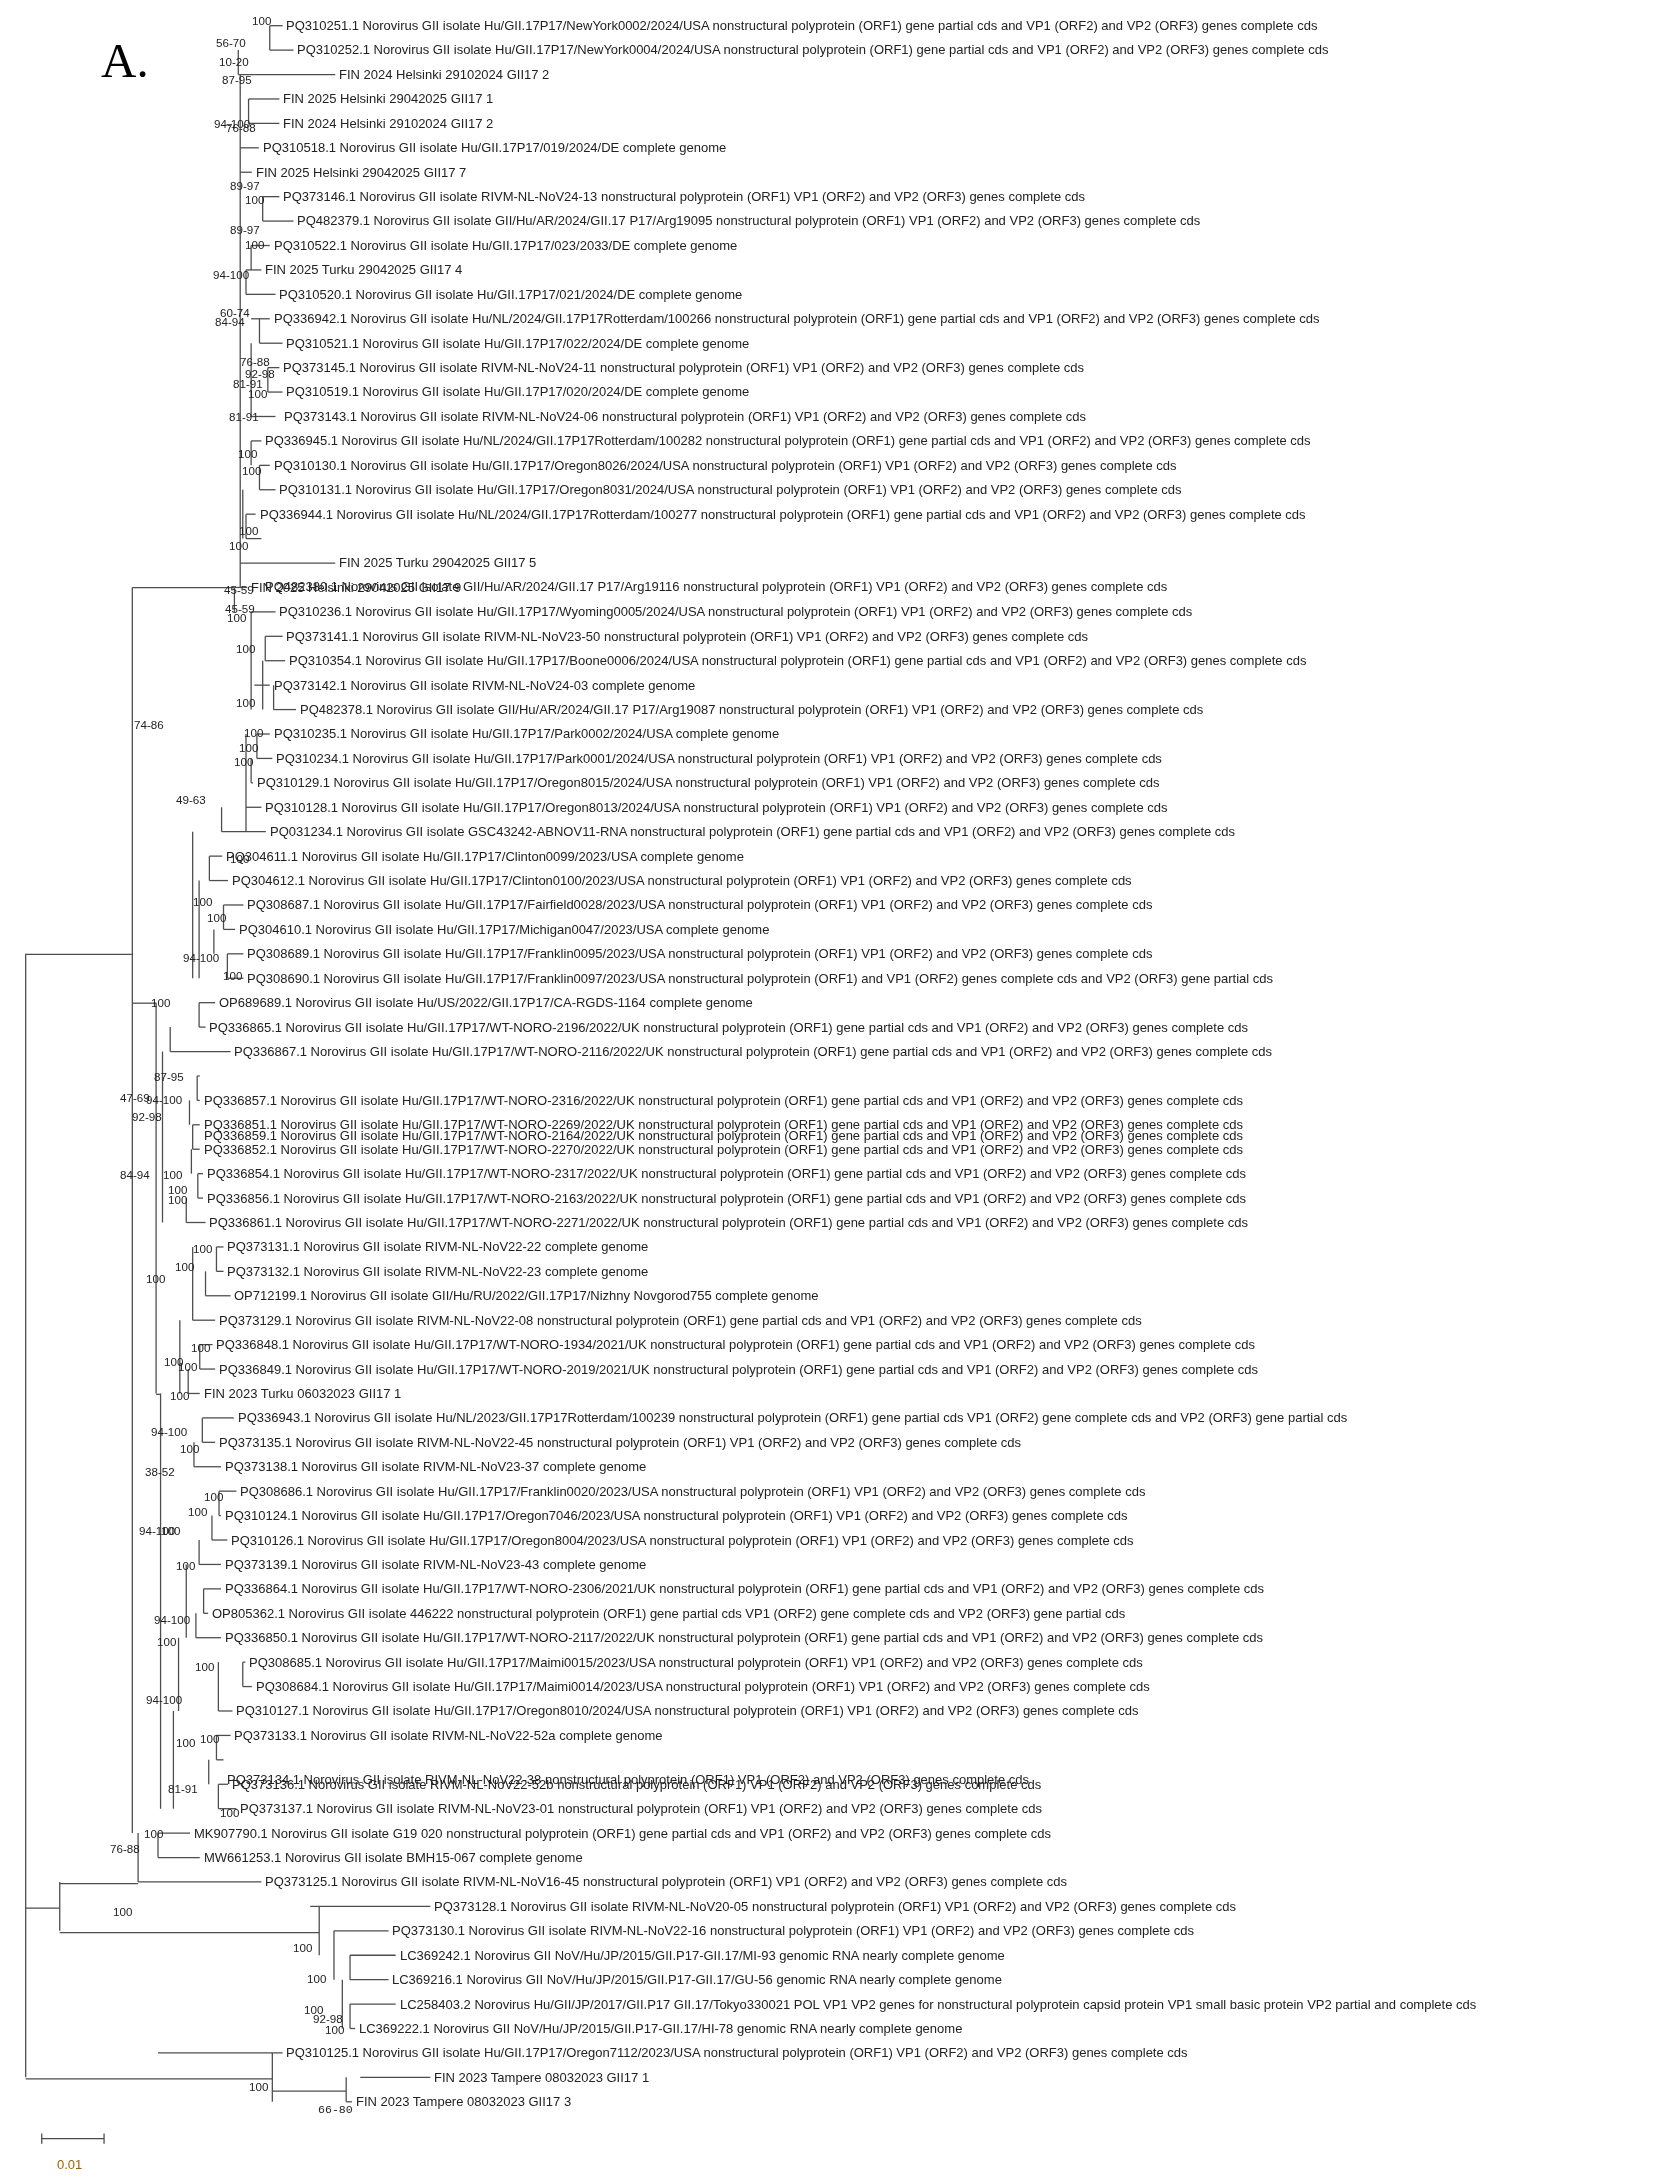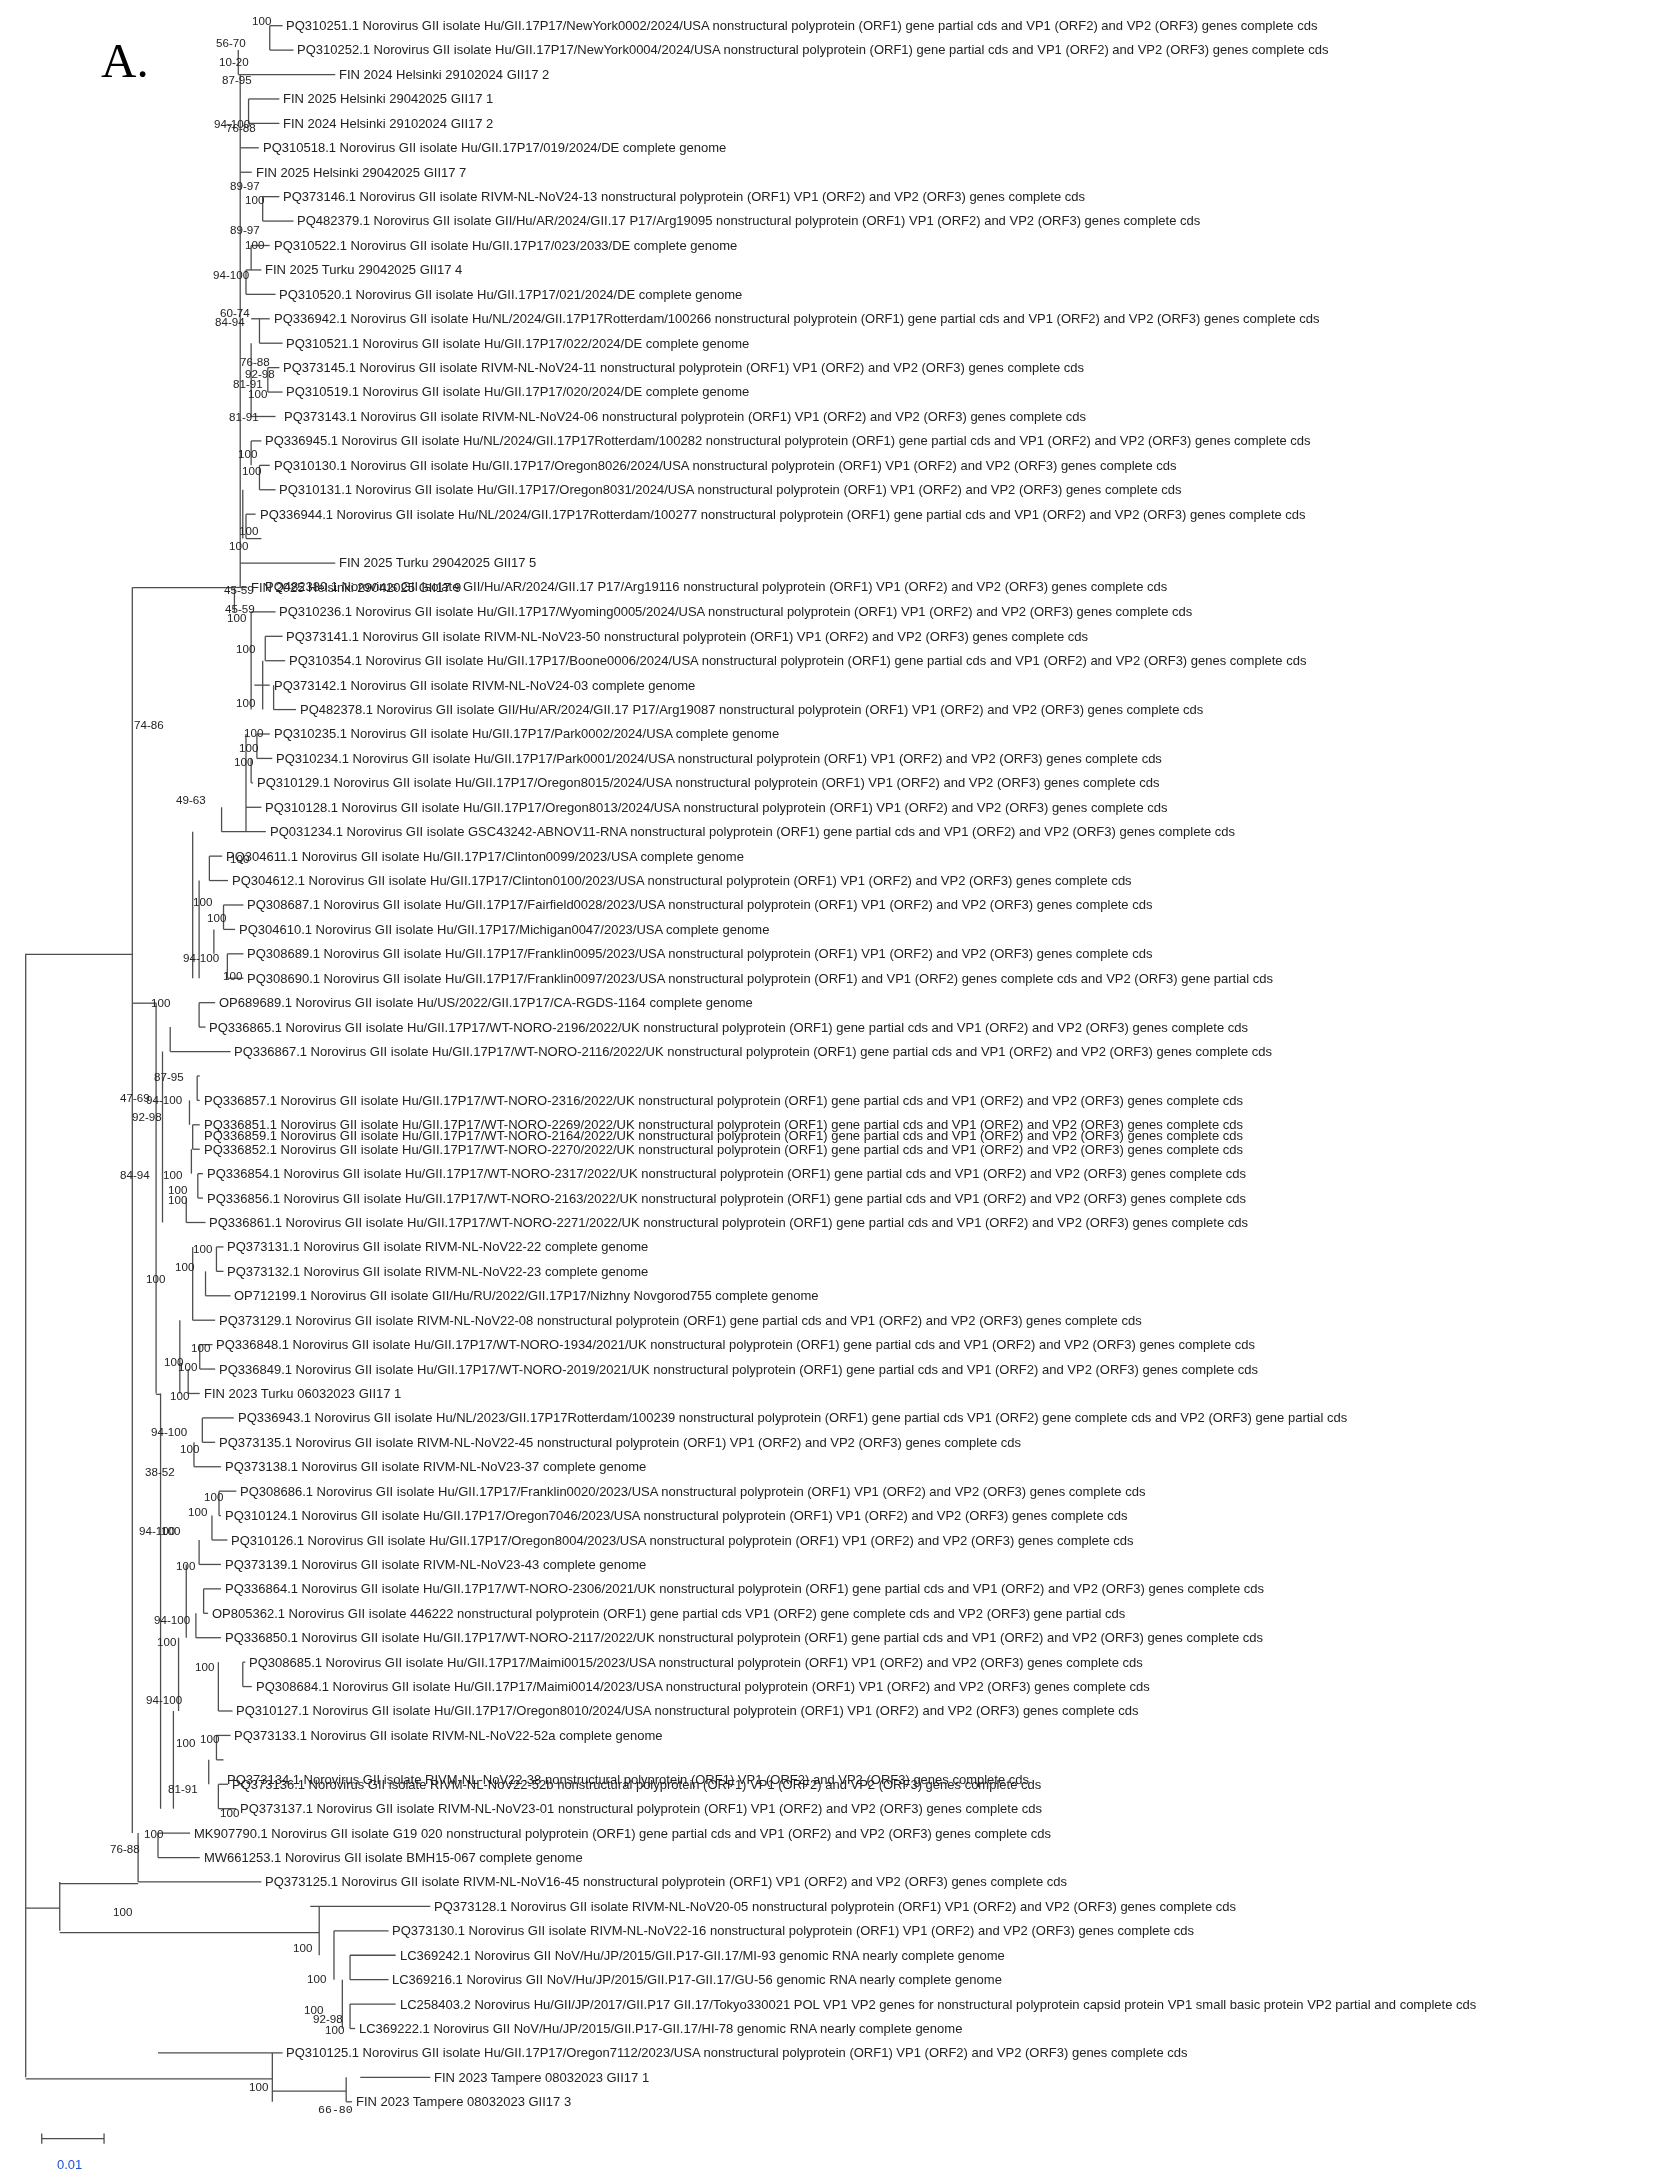--- a/index.html
+++ b/index.html
@@ -2,21 +2,21 @@
 <html style="font-size:10.3px"><head>
 <meta charset="utf-8">
 <style>
   html,body{margin:0;padding:0;background:#ffffff;}
   #canvas{position:relative;width:1675px;height:2183px;background:#ffffff;overflow:hidden;
           font-family:"Liberation Sans", sans-serif;}
   #panel-letter{position:absolute;font-family:"Liberation Serif", serif;font-size:49px;color:#000;}
   .taxon{position:absolute;white-space:nowrap;font-size:13px;color:#222;line-height:15.4px;}
   .boot{position:absolute;white-space:nowrap;font-size:11.6px;color:#222;line-height:13px;}
   #tree-svg{position:absolute;left:0;top:0;}
-  #scalebar-label{position:absolute;font-size:13px;color:#1d4ed8;}
+  #scalebar-label{position:absolute;font-size:13px;color:#a16207;}
 </style>
 </head>
 <body>
 
 <div id="canvas">
   <div id="panel-letter" style="left:101px;top:32px;">A.</div>
 
   <svg id="tree-svg" width="1675" height="2183" viewBox="0 0 2608 3399">
       <line x1="420" y1="40" x2="440" y2="40" stroke="#4d4d4d" stroke-width="2"></line>
       <line x1="420" y1="78.03" x2="457" y2="78.03" stroke="#4d4d4d" stroke-width="2"></line>

